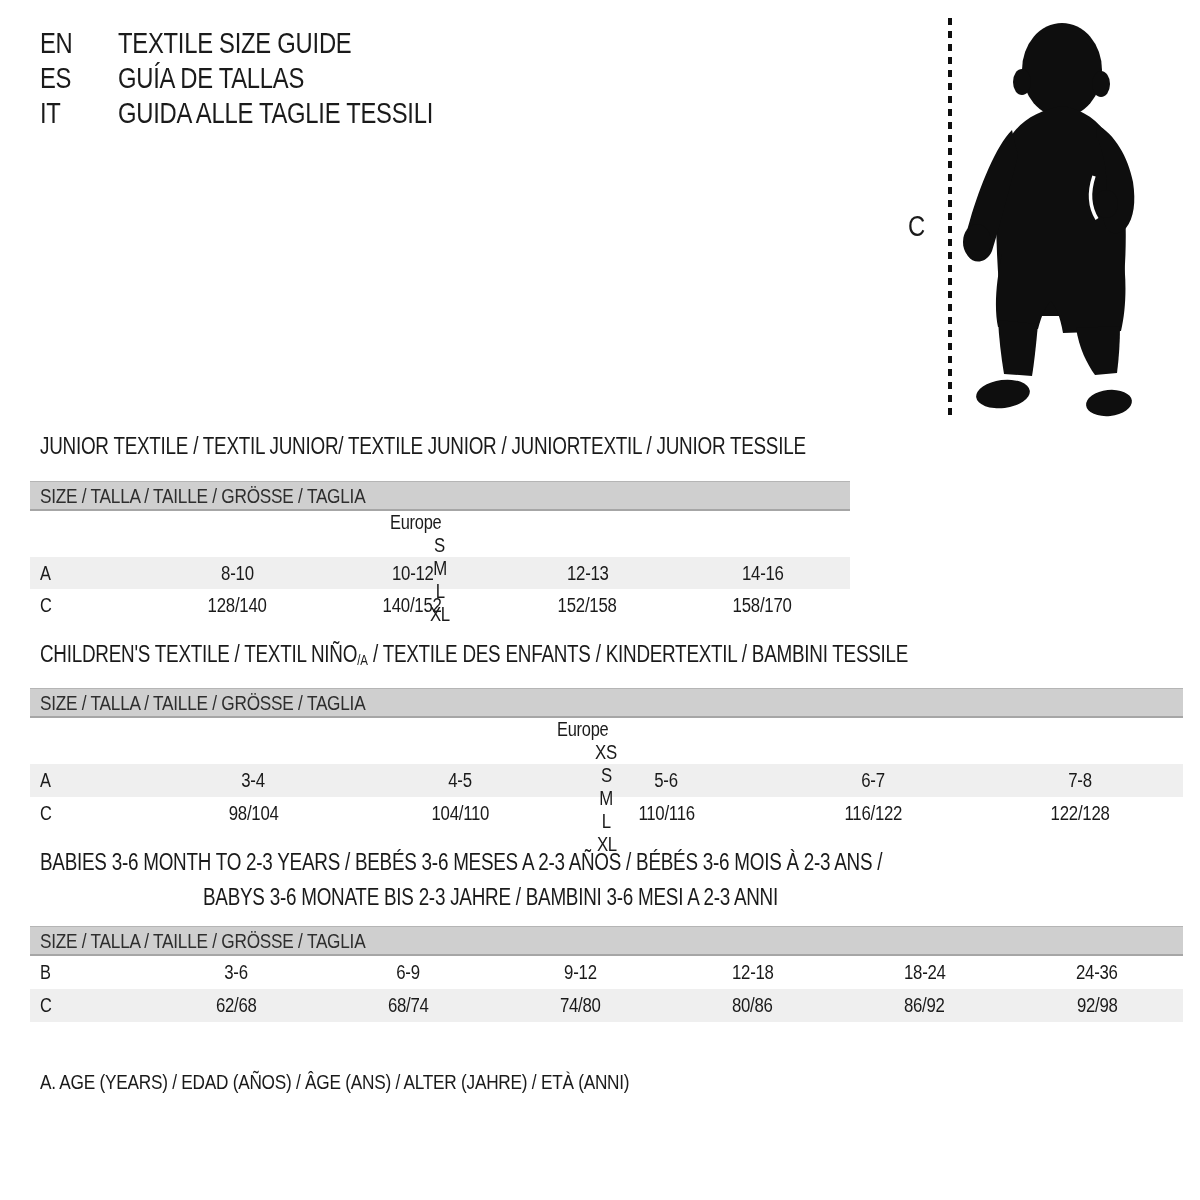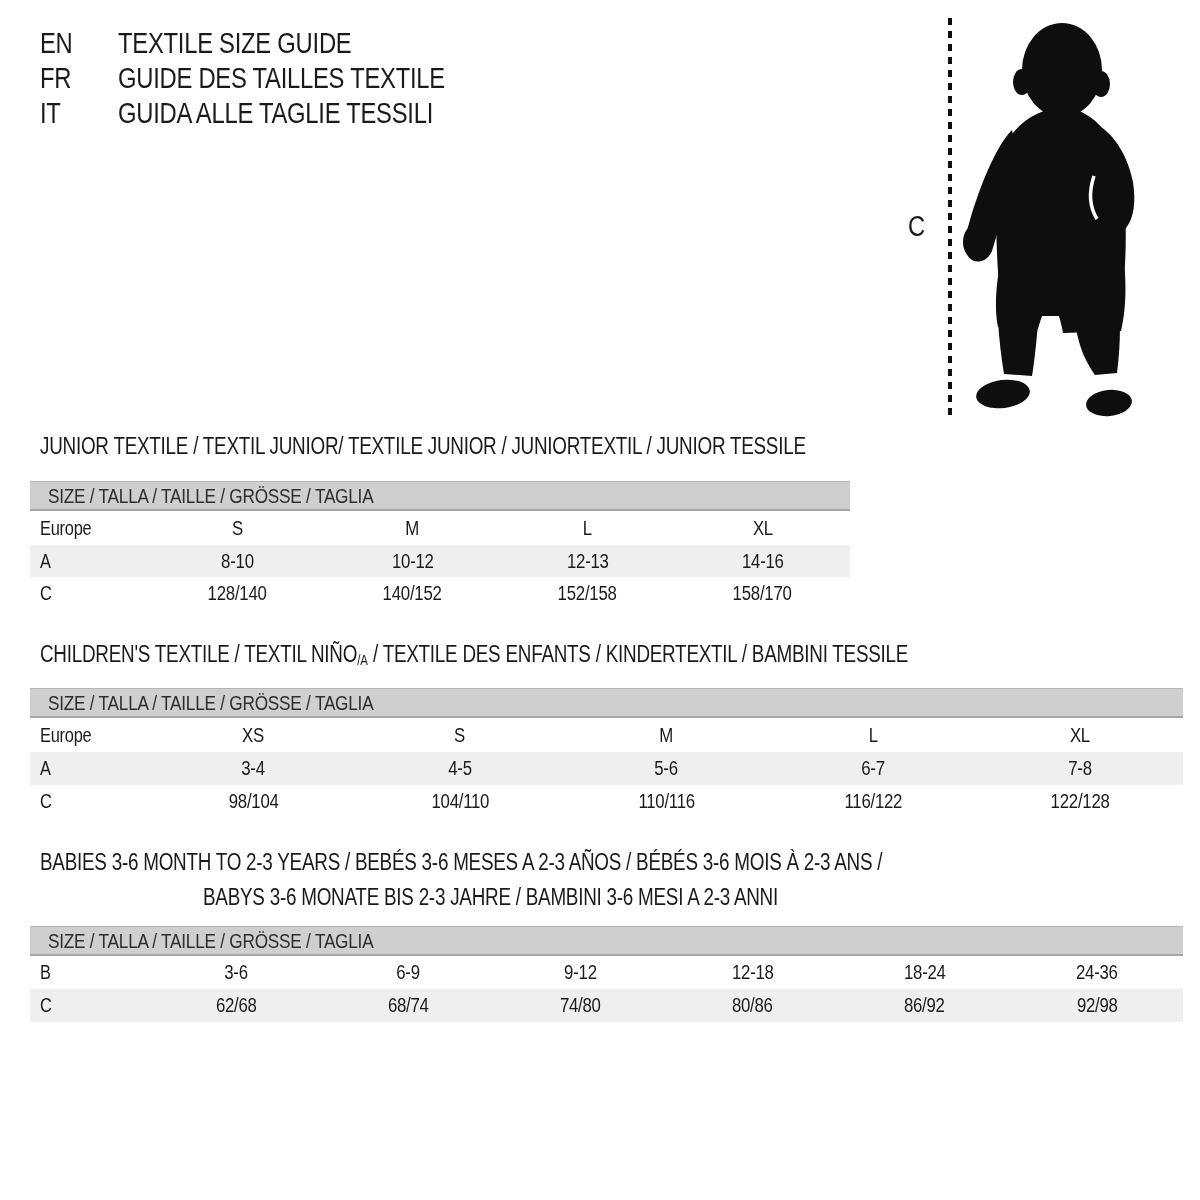--- a/index.html
+++ b/index.html
@@ -22,44 +22,44 @@
   .measure-label{position:absolute;left:908px;top:210px;font-size:29px;}
   .silhouette{position:absolute;left:958px;top:14px;width:185px;height:405px;}
 
   
   .sec-title{position:absolute;left:40px;font-size:23px;line-height:27px;text-align:center;}
   .title-sub{font-size:14px;position:relative;top:3px;letter-spacing:0;}
 
   
   .tbl{position:absolute;left:30px;}
   .tbl-bar{height:30px;background:#cfcfcf;border-top:1px solid #b5b5b5;border-bottom:2px solid #a6a6a6;
-    display:flex;align-items:center;padding-left:18px;box-sizing:border-box;font-size:21px;color:#2e2e2e;}
+    display:flex;align-items:center;padding-left:10px;box-sizing:border-box;font-size:21px;color:#2e2e2e;}
   .trow{display:flex;align-items:center;font-size:20px;}
   .trow .c0{width:120px;padding-left:10px;box-sizing:border-box;text-align:left;}
   .trow .c{flex:1;text-align:center;}
   .stripe{background:#efefef;}
-  .rh34{height:34px;} .rh32{height:32px;} .rh33{height:33px;}
+  .rh34{height:46px;flex-direction:column;} .rh32{height:32px;} .rh33{height:33px;}
 
   
   .legend{position:absolute;left:40px;top:1064px;}
   .legend-line{font-size:21px;line-height:35px;}
 </style>
 </head>
 <body>
 
 <div id="canvas">
 
   <div class="lang-list">
     <div class="lang-row">
       <span class="lang-code"><span class="cond">EN</span></span>
       <span class="cond">TEXTILE SIZE GUIDE</span>
     </div>
     <div class="lang-row">
-      <span class="lang-code"><span class="cond">FR</span></span>
-      <span class="cond">GUIDE DES TAILLES TEXTILE</span>
+      <span class="lang-code"><span class="cond">ES</span></span>
+      <span class="cond">GUÍA DE TALLAS</span>
     </div>
     <div class="lang-row">
       <span class="lang-code"><span class="cond">IT</span></span>
       <span class="cond">GUIDA ALLE TAGLIE TESSILI</span>
     </div>
   </div>
 
   <div class="measure-line"></div>
   <div class="measure-label"><span class="cond">C</span></div>
   <svg class="silhouette" viewBox="0 0 185 405" aria-hidden="true">
@@ -166,15 +166,16 @@
       <span class="c"><span class="condc">62/68</span></span>
       <span class="c"><span class="condc">68/74</span></span>
       <span class="c"><span class="condc">74/80</span></span>
       <span class="c"><span class="condc">80/86</span></span>
       <span class="c"><span class="condc">86/92</span></span>
       <span class="c"><span class="condc">92/98</span></span>
     </div>
   </div>
 
   <div class="legend">
+    <div class="legend-line"><span class="cond">A. AGE (YEARS) / EDAD (AÑOS) / ÂGE (ANS) / ALTER (JAHRE) / ETÀ (ANNI)</span></div>
   </div>
 
 </div>
 
 </body></html>

